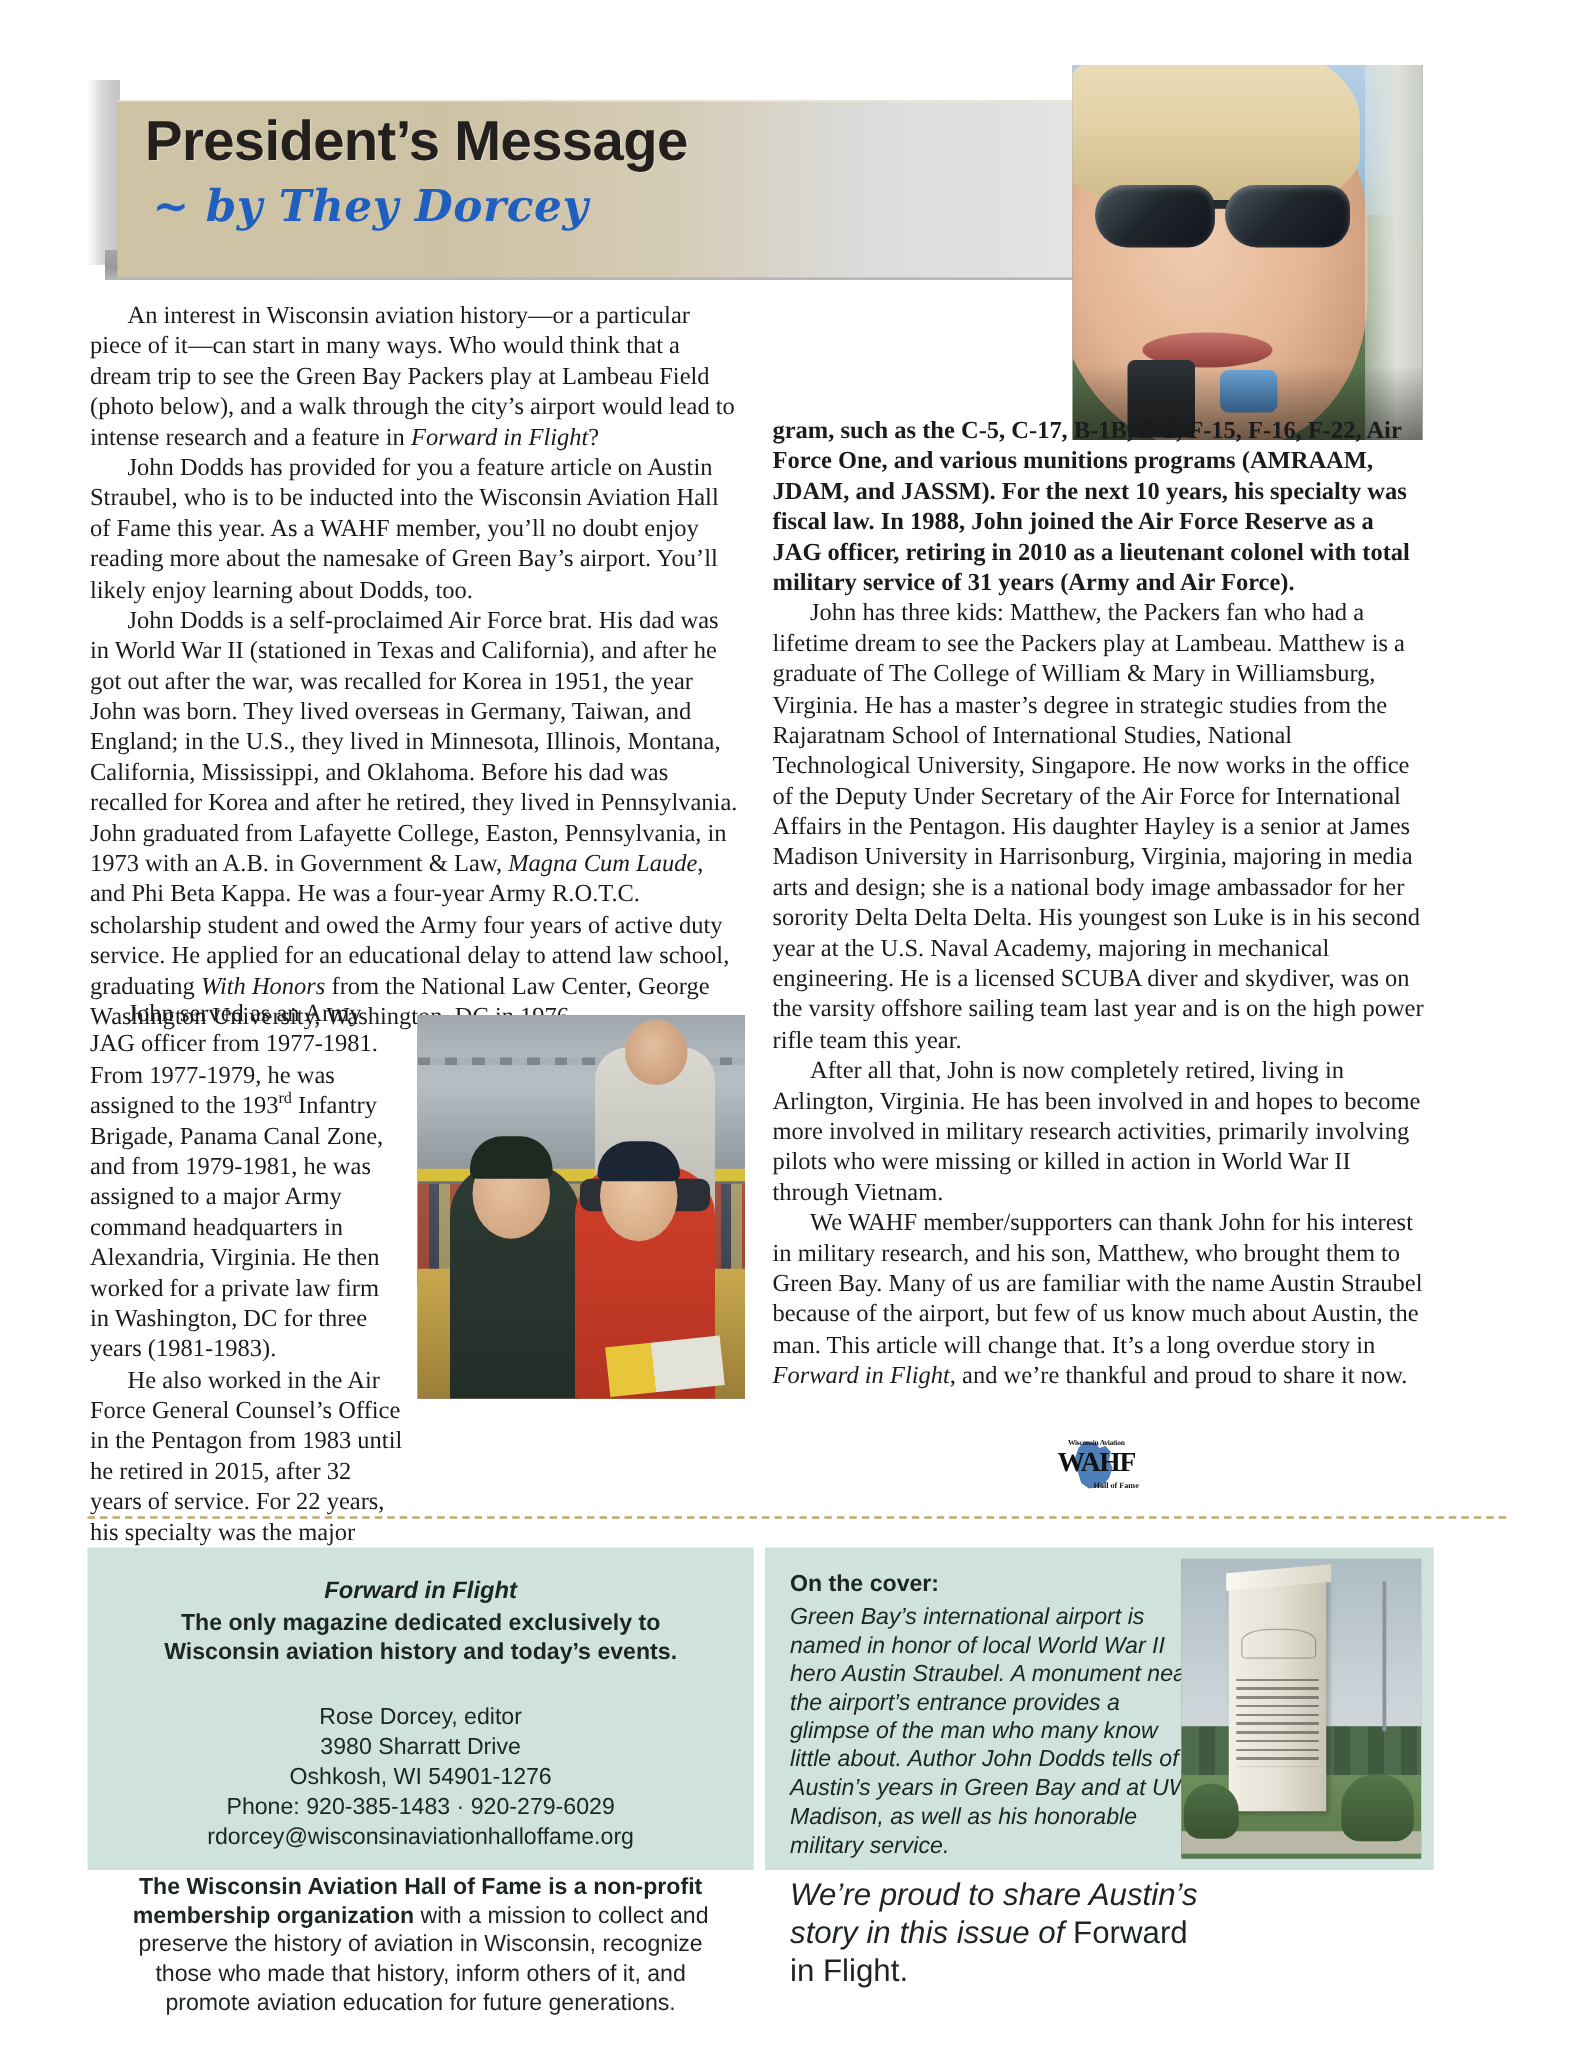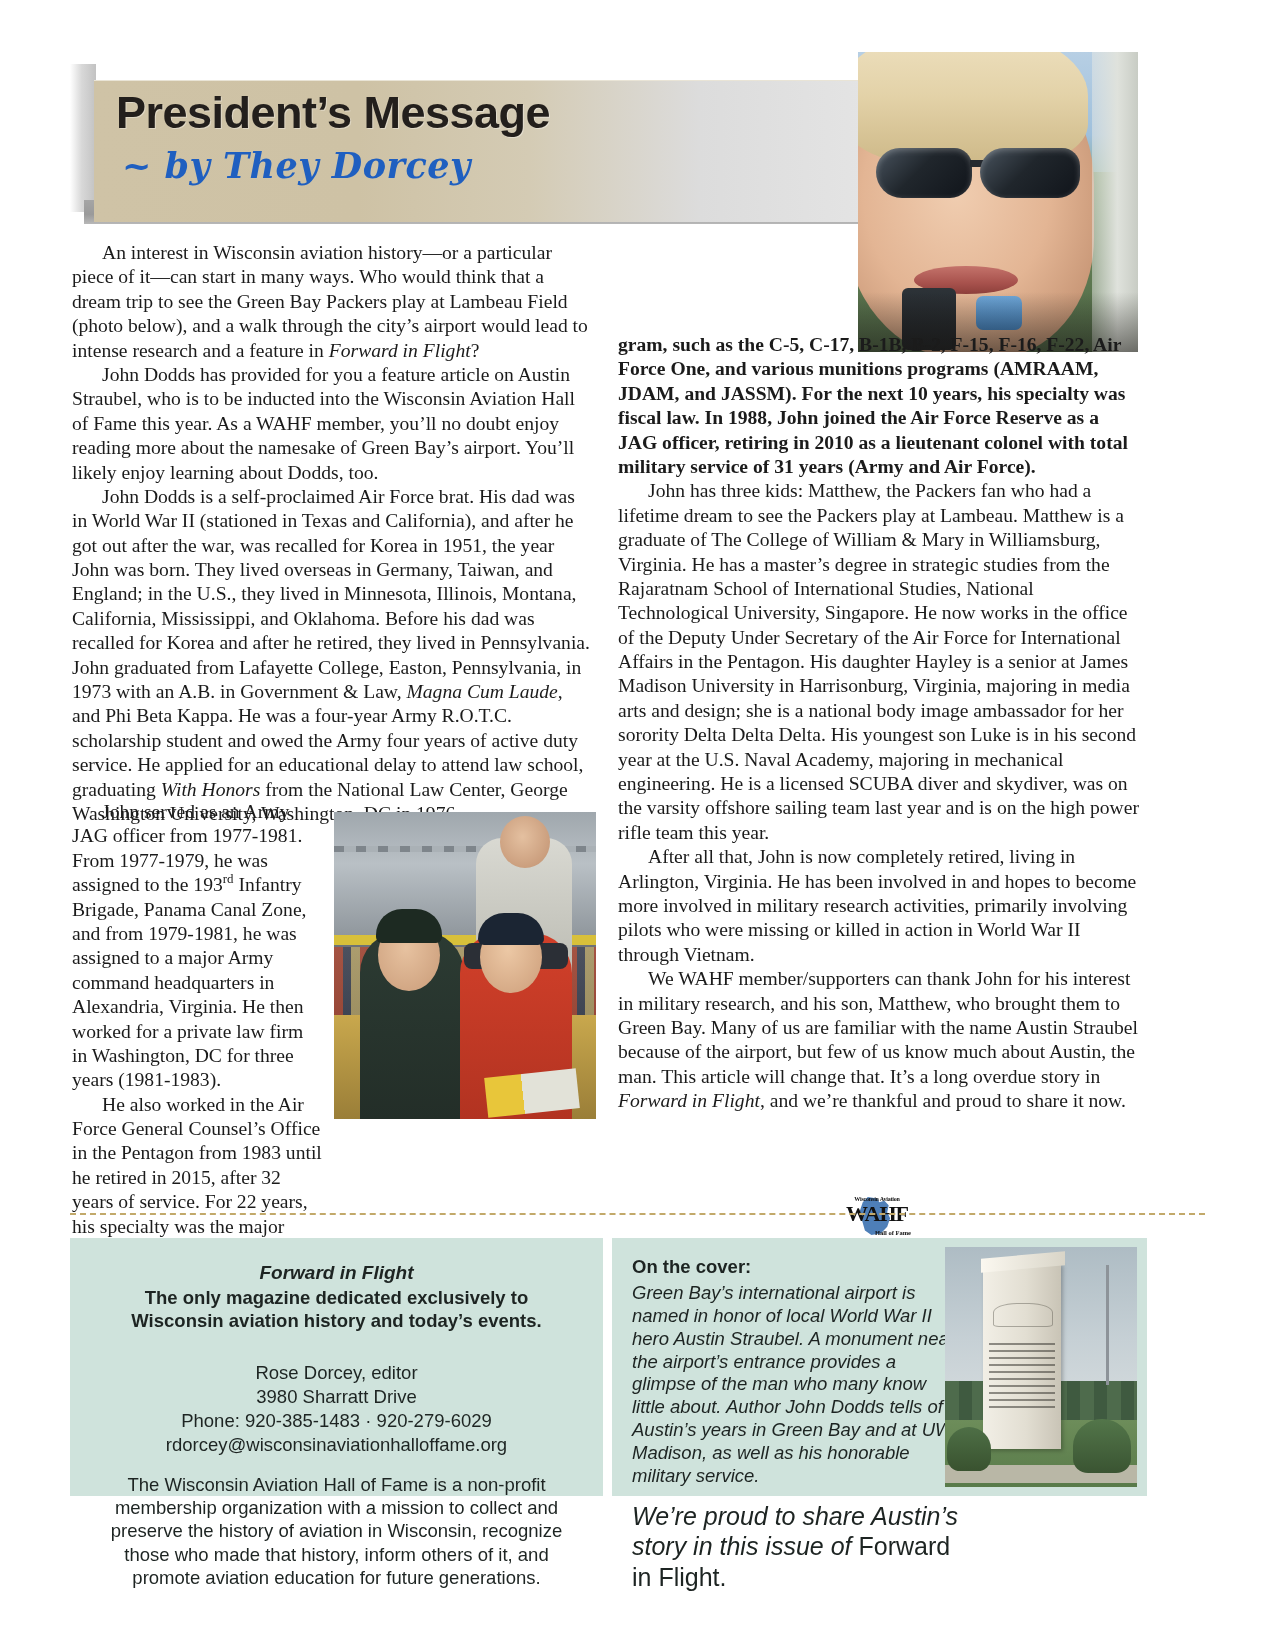--- a/index.html
+++ b/index.html
@@ -241,21 +241,21 @@
   }
   .lambeau .standing-head {
     position:absolute; left:166px; top:4px; width:50px; height:52px; border-radius:50%;
     background: radial-gradient(ellipse at 45% 40%, #e4c0a0, #c0906f);
   }
 
   
   .wahf-logo {
     position: absolute;
     left: 839px;
-    top: 1196px;
+    top: 1152px;
     width: 76px;
     height: 40px;
   }
   .wahf-logo .state {
     position: absolute;
     left: 18px; top: 1px;
     width: 36px; height: 38px;
     background: #4e7fb8;
     clip-path: polygon(30% 0%, 56% 4%, 62% 14%, 76% 10%, 88% 22%, 84% 40%, 92% 56%, 84% 78%, 66% 96%, 40% 100%, 22% 88%, 14% 62%, 8% 36%, 16% 14%);
   }
@@ -328,21 +328,21 @@
   #magazine-box .mag-contact {
     font-size: 18.5px;
     line-height: 1.3;
     margin-top: 28px;
   }
   #magazine-box .mag-mission {
     font-size: 18.5px;
     line-height: 1.26;
     margin-top: 16px;
   }
-  #magazine-box .mag-mission b { font-weight: normal; }
+  #magazine-box .mag-mission b { font-weight: bold; }
 
   #cover-box {
     left: 612px;
     top: 1238px;
     width: 535px;
     height: 258px;
     padding: 18px 20px 0 20px;
     text-align: left;
   }
   #cover-box .cover-head {
@@ -512,20 +512,21 @@
 
   <div class="divider"></div>
 
   <div class="teal-box" id="magazine-box">
     <div class="mag-title">Forward in Flight</div>
     <div class="mag-sub">The only magazine dedicated exclusively to</div>
     <div class="mag-sub">Wisconsin aviation history and today’s events.</div>
     <div class="mag-contact">
       <div>Rose Dorcey, editor</div>
       <div>3980 Sharratt Drive</div>
+      <div>Oshkosh, WI  54901-1276</div>
       <div>Phone: 920-385-1483 · 920-279-6029</div>
       <div>rdorcey@wisconsinaviationhalloffame.org</div>
     </div>
     <div class="mag-mission"><b>The Wisconsin Aviation Hall of Fame is a non-profit membership organization</b><span> with a mission to collect and preserve the history of aviation in Wisconsin, recognize those who made that history, inform others of it, and promote aviation education for future generations.</span></div>
   </div>
 
   <div class="teal-box" id="cover-box">
     <div class="cover-head">On the cover:</div>
     <div class="cover-body">Green Bay’s international airport is named in honor of local World War II hero Austin Straubel. A monument near the airport’s entrance provides a glimpse of the man who many know little about. Author John Dodds tells of Austin’s years in Green Bay and at UW-Madison, as well as his honorable military service.</div>
     <div class="cover-body2"><span>We’re proud to share Austin’s story in this issue of </span><span class="roman">Forward in Flight.</span></div>

